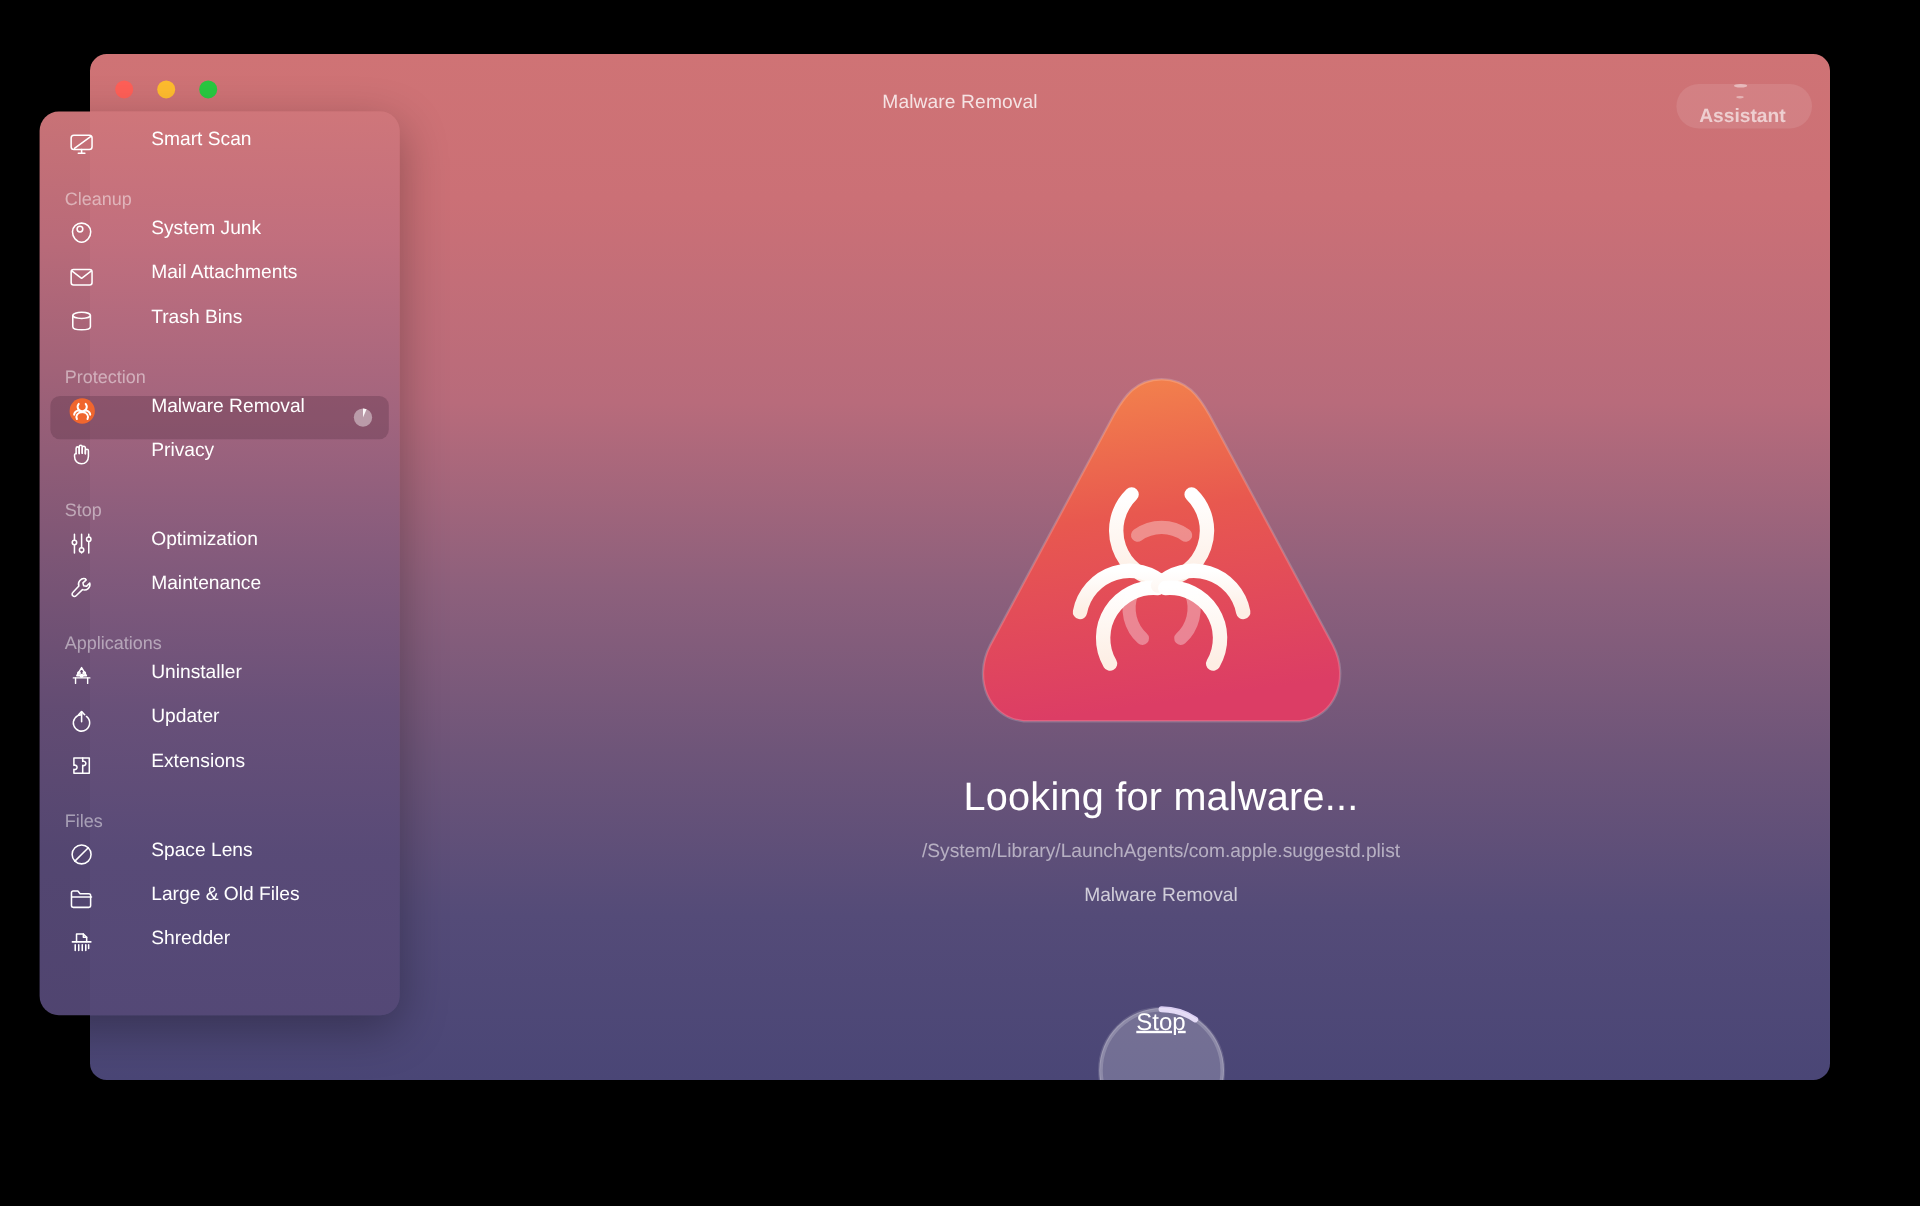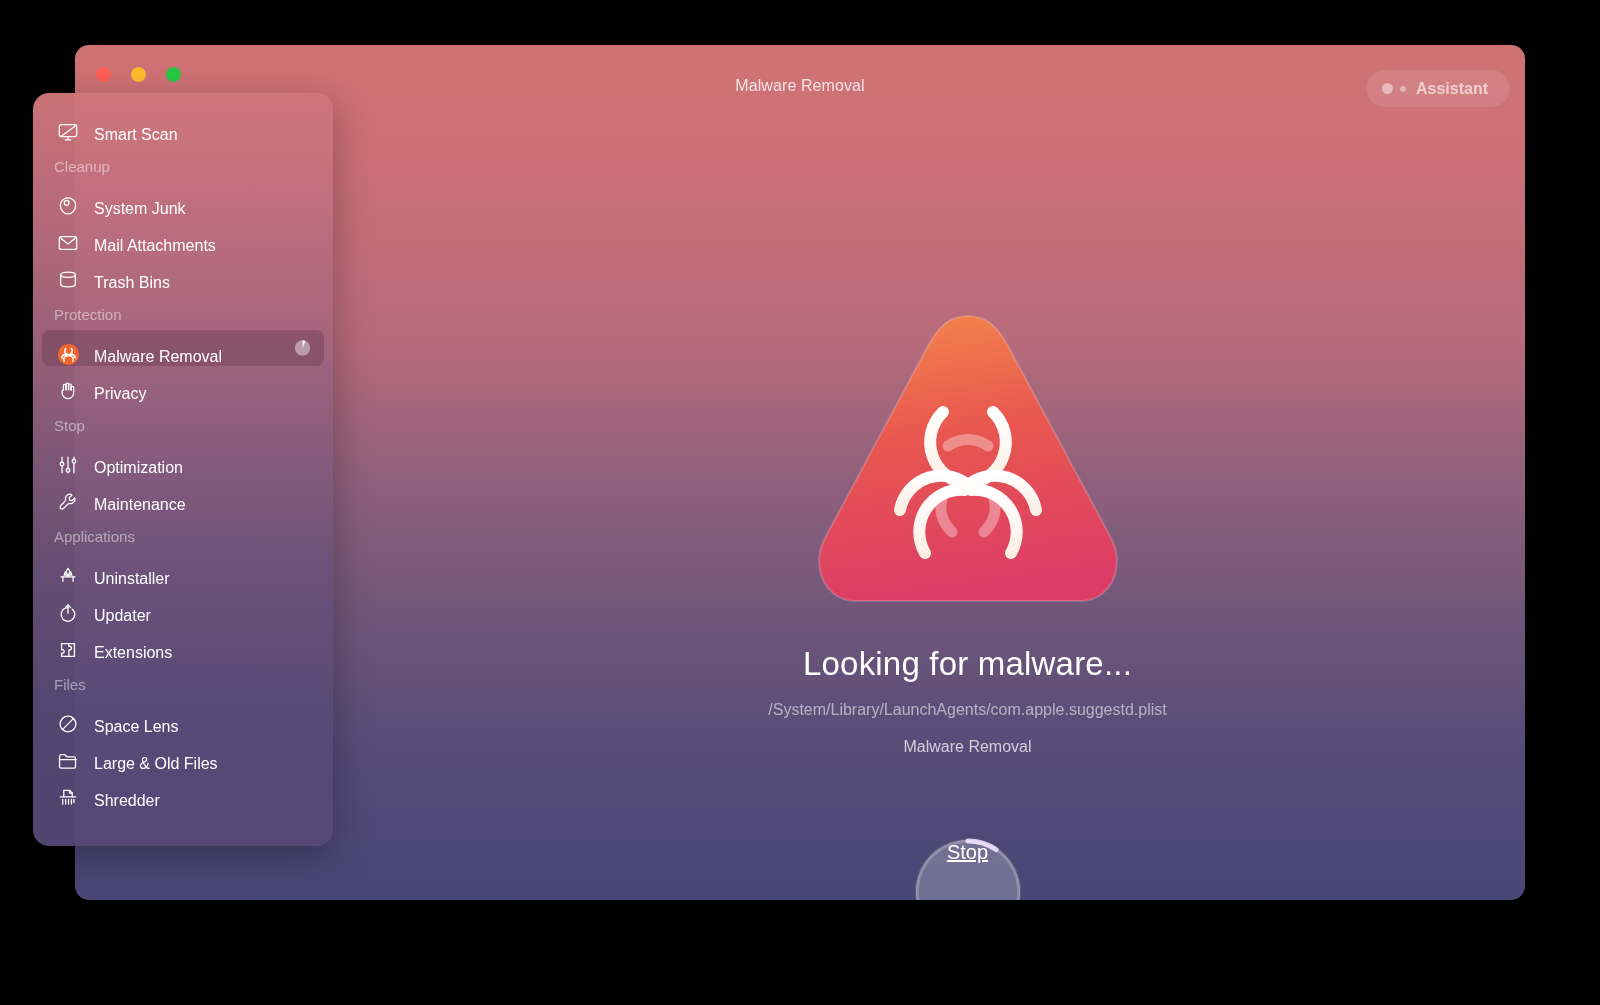--- a/index.html
+++ b/index.html
@@ -44,20 +44,21 @@
     letter-spacing:.1px;
   }
 
   
   .assistant {
     position:absolute; right:15px; top:25px;
     height:37px; padding:0 22px 0 16px;
     display:flex; align-items:center; gap:7px;
     border-radius:19px;
     background:rgba(255,255,255,.10);
+    flex-direction:column;
   }
   .assistant .dot-lg { width:11px; height:11px; border-radius:50%; background:rgba(255,255,255,.45); }
   .assistant .dot-sm { width:6px;  height:6px;  border-radius:50%; background:rgba(255,255,255,.40); }
   .assistant .lbl { font-size:16px; font-weight:700; color:rgba(255,255,255,.62); margin-left:3px; }
 
   
   .content {
     position:absolute; left:335px; right:0; top:60px; bottom:0;
   }
 
@@ -105,26 +106,27 @@
   }
 
   .nav-section {
     font-size:15px;
     color:rgba(255,255,255,.48);
     padding:13px 0 6px 21px;
   }
 
   .nav-item {
     position:relative;
-    display:flex; align-items:flex-end;
+    display:flex; align-items:flex-start;
     height:36px;
     margin:1px 9px;
     padding-left:12px;
     border-radius:8px;
     color:#fff;
+    gap:32px;
   }
   .nav-item.selected { background: rgba(90,50,70,.34); }
   .nav-icon { width:28px; height:24px; display:flex; align-items:center; justify-content:center; flex:0 0 28px; }
   .nav-label { font-size:16px; margin-left:12px; white-space:nowrap; }
 
   .nav-progress { position:absolute; right:13px; top:50%; transform:translateY(-50%); width:17px; height:17px; }
 
   svg { display:block; }
 </style>
 </head>

